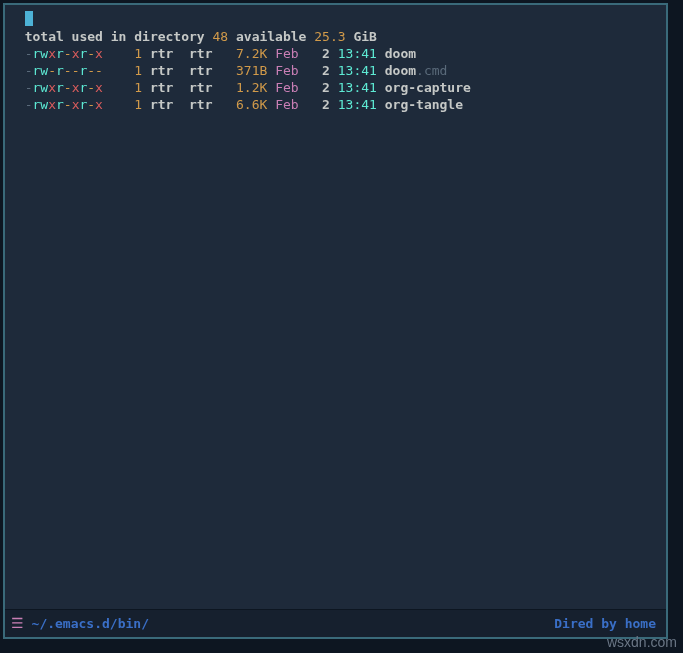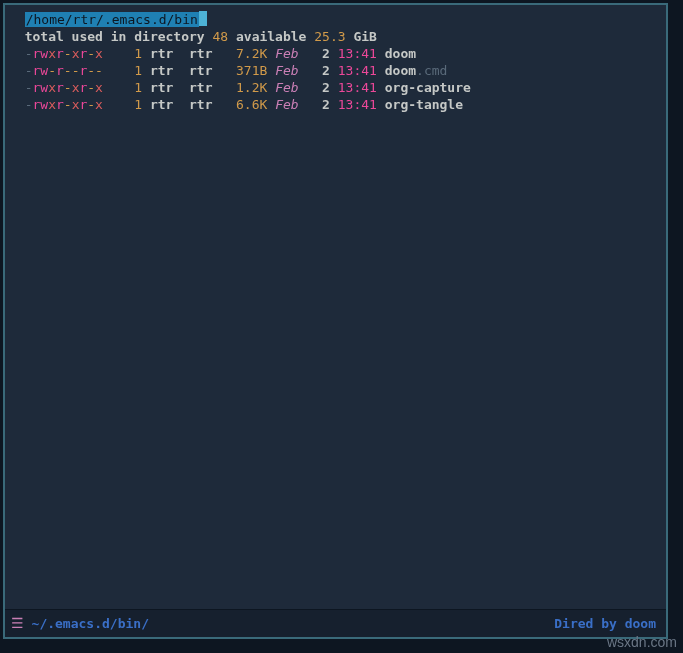--- a/index.html
+++ b/index.html
@@ -44,24 +44,24 @@
       background: #4db2d6;
       color: #0d1621;
       display: inline-block;
       width: 8px;
       height: 15px;
       vertical-align: text-bottom;
       margin-bottom: 1px;
     }
     .dim   { color: #5a6a7a; }
     .text  { color: #c5c8c6; font-weight: bold; }
-    .cyan  { color: #ec4899; }
+    .cyan  { color: #5eead4; }
     .orange{ color: #d19a4a; margin-top: 40px; }
     .red   { color: #d95c5c; }
-    .magenta{color: #c97fb5; font-style: italic; }
+    .magenta{color: #c97fb5; }
     .modeline {
       background: #16202e;
       height: 28px;
       display: flex;
       align-items: center;
       padding: 0 6px;
       color: #5a6a7a;
       font-size: 13px;
       border-top: 1px solid #0d1621;
     }
@@ -80,32 +80,32 @@
       color: #6a7685;
       font-family: sans-serif;
     }
   </style>
 </head>
 <body>
 
 <div class="editor">
   <div class="buffer">
 
-    <div class="line">  <span class="path-bar"><span class="path-highlight">/home/rtr/.emacs.d/bin</span><span class="cursor-block"></span></span></div>
+    <div class="line">  <span class="path-bar"><span class="cursor-block"></span></span></div>
 
     <div class="line">  <span class="text">total used in directory </span><span class="orange">48</span><span class="text"> available </span><span class="orange">25.3</span><span class="text"> GiB</span></div>
 
     <div id="file-rows">
         <div class="line">  <span class="dim">-</span><span class="cyan">rw</span><span class="red">x</span><span class="cyan">r</span><span class="orange">-</span><span class="red">x</span><span class="cyan">r</span><span class="orange">-</span><span class="red">x</span>   <span class="orange"> 1</span> <span class="text">rtr</span>  <span class="text">rtr</span>  <span class="orange"> 7.2K</span> <span class="magenta">Feb</span>  <span class="text"> 2</span> <span class="cyan">13:41</span> <span class="text">doom</span></div>
         <div class="line">  <span class="dim">-</span><span class="cyan">rw</span><span class="orange">-</span><span class="cyan">r</span><span class="orange">-</span><span class="orange">-</span><span class="cyan">r</span><span class="orange">-</span><span class="orange">-</span>   <span class="orange"> 1</span> <span class="text">rtr</span>  <span class="text">rtr</span>  <span class="orange"> 371B</span> <span class="magenta">Feb</span>  <span class="text"> 2</span> <span class="cyan">13:41</span> <span class="text">doom</span><span class="dim">.cmd</span></div>
         <div class="line">  <span class="dim">-</span><span class="cyan">rw</span><span class="red">x</span><span class="cyan">r</span><span class="orange">-</span><span class="red">x</span><span class="cyan">r</span><span class="orange">-</span><span class="red">x</span>   <span class="orange"> 1</span> <span class="text">rtr</span>  <span class="text">rtr</span>  <span class="orange"> 1.2K</span> <span class="magenta">Feb</span>  <span class="text"> 2</span> <span class="cyan">13:41</span> <span class="text">org-capture</span></div>
         <div class="line">  <span class="dim">-</span><span class="cyan">rw</span><span class="red">x</span><span class="cyan">r</span><span class="orange">-</span><span class="red">x</span><span class="cyan">r</span><span class="orange">-</span><span class="red">x</span>   <span class="orange"> 1</span> <span class="text">rtr</span>  <span class="text">rtr</span>  <span class="orange"> 6.6K</span> <span class="magenta">Feb</span>  <span class="text"> 2</span> <span class="cyan">13:41</span> <span class="text">org-tangle</span></div>
       </div>
   </div>
 
   <div class="modeline">
     <span class="menu-icon">☰</span>
     <span class="buffer-path">~/.emacs.d/bin/</span>
-    <span class="mode">Dired by doom</span>
+    <span class="mode">Dired by home</span>
   </div>
 </div>
 
 <div class="watermark">wsxdn.com</div>
 
 </body></html>

